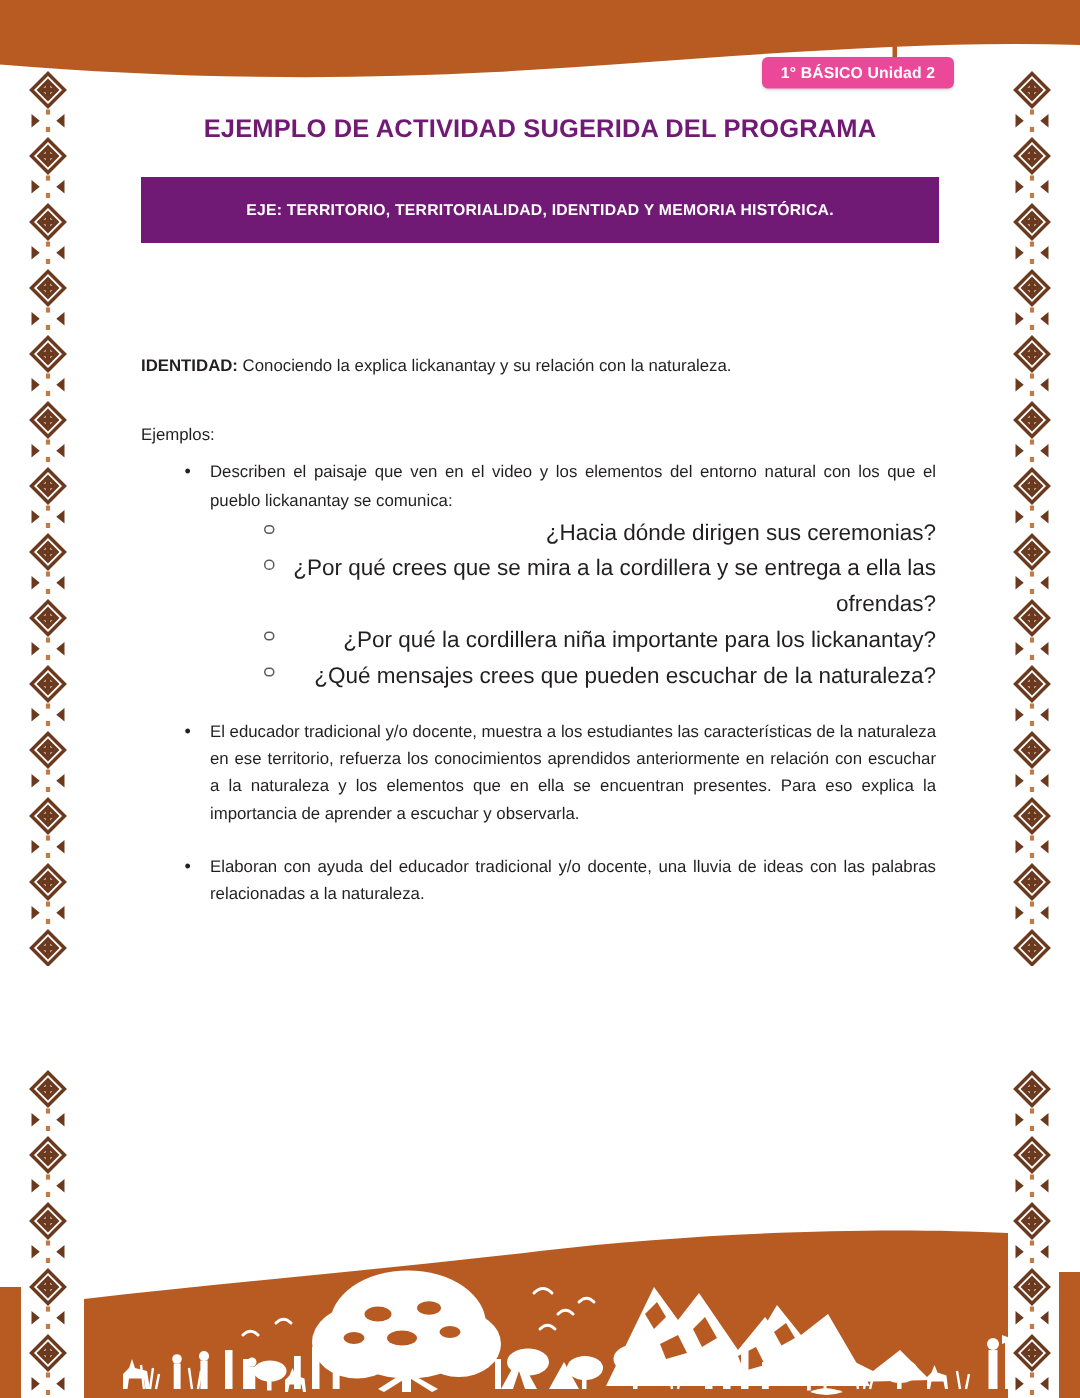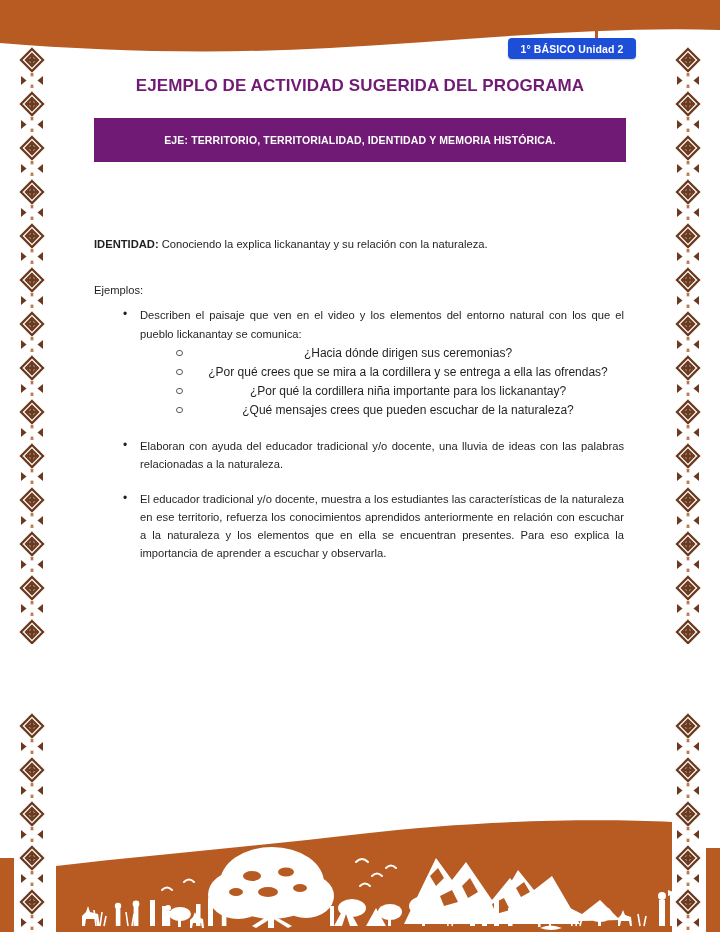--- a/index.html
+++ b/index.html
@@ -35,21 +35,21 @@
     pointer-events: none;
   }
 
   
   .unit-badge {
     position: absolute;
     top: 38px;
     left: 508px;
     width: 128px;
     height: 21px;
-    background: #1d4ed8;
+    background: #ec4899;
     border-radius: 4px;
     color: #ffffff;
     font-size: 10.5px;
     font-weight: 700;
     letter-spacing: .1px;
     display: flex;
     align-items: center;
     justify-content: center;
     box-shadow: 0 1px 2px rgba(0,0,0,.18);
     z-index: 6;
@@ -154,23 +154,23 @@
     color: #3b3b3b;
   }
 
   ul.lvl2 {
     list-style: none;
     margin: 1px 0 0 0;
     padding: 0 0 0 52px;
   }
   ul.lvl2 > li {
     position: relative;
-    font-size: 12px;
+    font-size: 15px;
     line-height: 1.58;
-    text-align: center;
+    text-align: right;
     margin: 0;
   }
   ul.lvl2 > li::before {
     content: "";
     position: absolute;
     left: -16px;
     top: 6px;
     width: 4.5px;
     height: 4.5px;
     border: 1px solid #5b5b5b;
@@ -254,23 +254,23 @@
         <li>
           <span>Describen el paisaje que ven en el video y los elementos del entorno natural con los que el pueblo lickanantay se comunica:</span>
           <ul class="lvl2">
             <li>¿Hacia dónde dirigen sus ceremonias?</li>
             <li>¿Por qué crees que se mira a la cordillera y se entrega a ella las ofrendas?</li>
             <li>¿Por qué la cordillera niña importante para los lickanantay?</li>
             <li>¿Qué mensajes crees que pueden escuchar de la naturaleza?</li>
           </ul>
         </li>
 
+        <li>El educador tradicional y/o docente, muestra a los estudiantes las características de la naturaleza en ese territorio, refuerza los conocimientos aprendidos anteriormente en relación con escuchar a la naturaleza y los elementos que en ella se encuentran presentes. Para eso explica la importancia de aprender a escuchar y observarla.</li>
+
         <li>Elaboran con ayuda del educador tradicional y/o docente, una lluvia de ideas con las palabras relacionadas a la naturaleza.</li>
-
-        <li>El educador tradicional y/o docente, muestra a los estudiantes las características de la naturaleza en ese territorio, refuerza los conocimientos aprendidos anteriormente en relación con escuchar a la naturaleza y los elementos que en ella se encuentran presentes. Para eso explica la importancia de aprender a escuchar y observarla.</li>
 
       </ul>
     </div>
   </div>
 
   <svg class="bottom-art" viewBox="0 0 720 232" preserveAspectRatio="none" aria-hidden="true">
 
     <rect x="0" y="158" width="14" height="74" fill="#b85b22"></rect>
 
     <rect x="706" y="148" width="14" height="84" fill="#b85b22"></rect>

